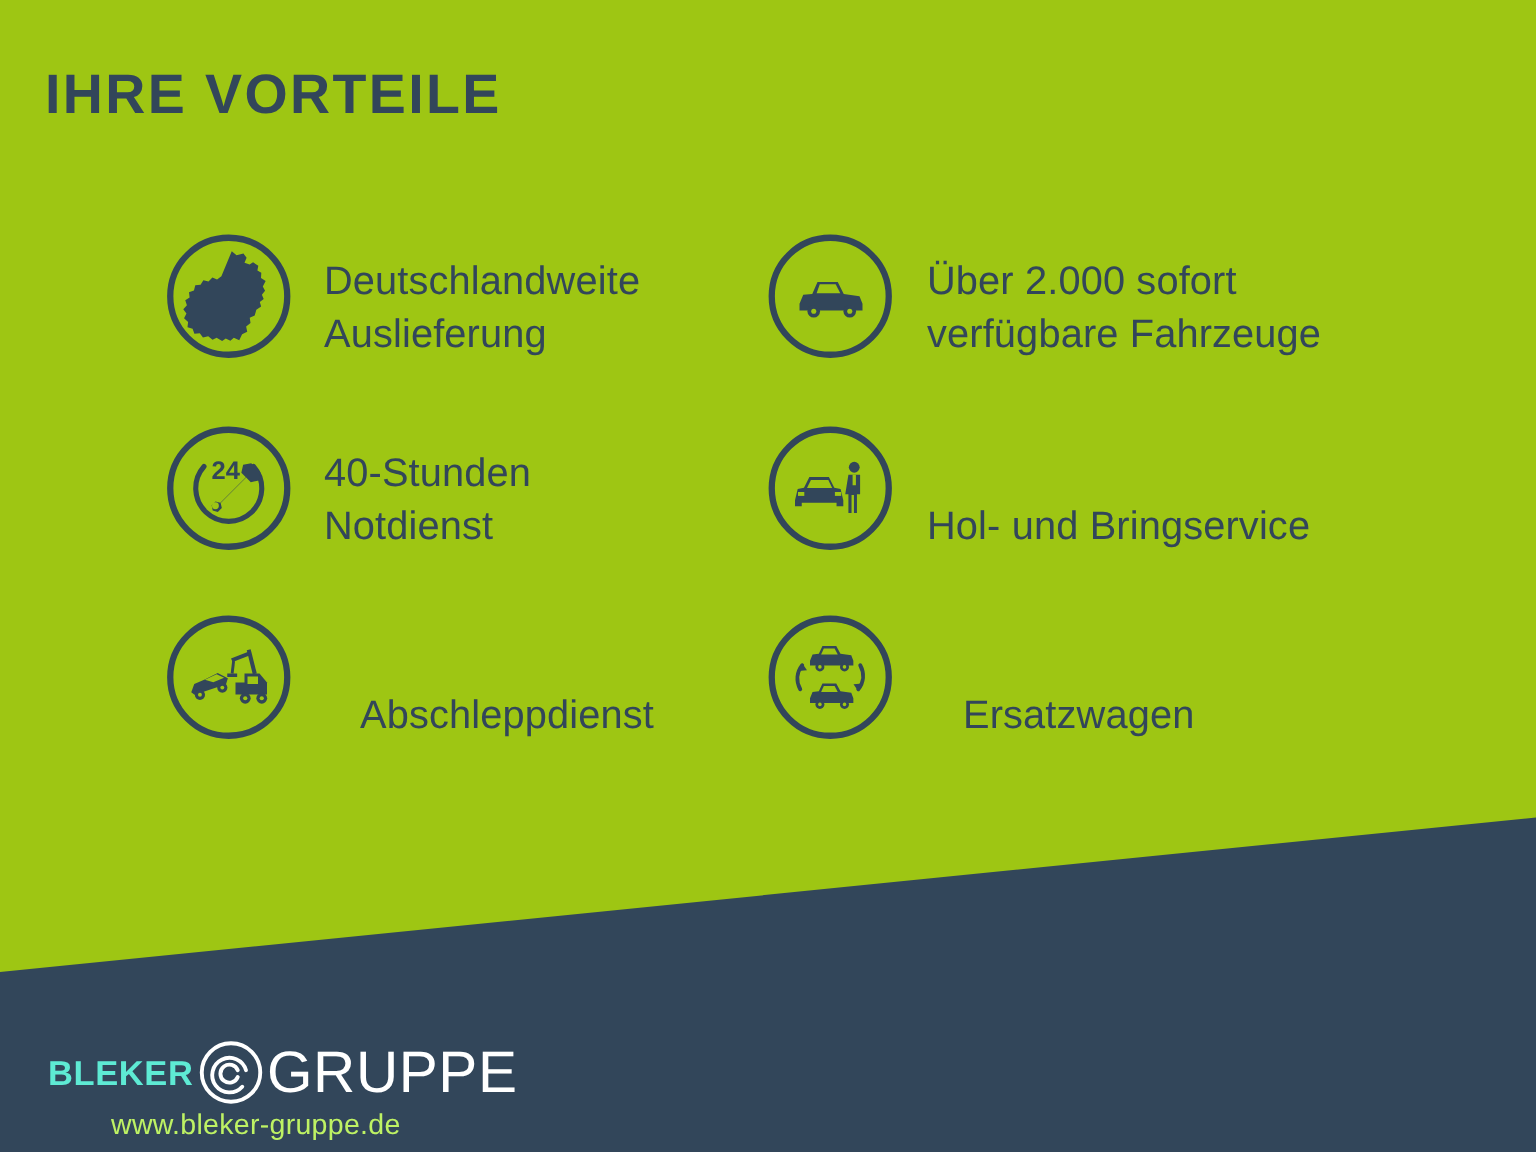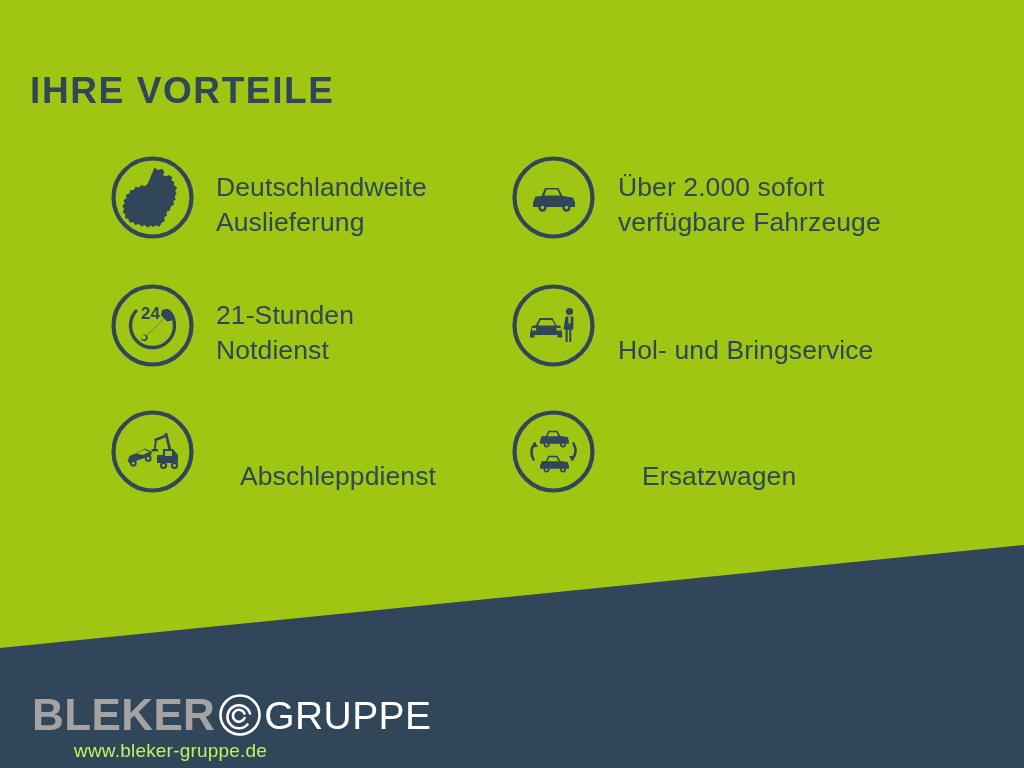--- a/index.html
+++ b/index.html
@@ -32,21 +32,21 @@
     height: 768px;
     background: #9ec613;
     
     clip-path: polygon(0 0, 1024px 0, 1024px 545px, 0 648px);
   }
 
   
   .headline {
     position: absolute;
     left: 30px;
-    top: 72px;
+    top: 44px;
     font-size: 37px;
     font-weight: bold;
     letter-spacing: 1.6px;
     color: #32465a;
     line-height: 1;
     white-space: nowrap;
   }
 
   
   .benefits {
@@ -100,24 +100,24 @@
     top: 694px;
     width: 300px;
     height: 70px;
   }
   .logo-row {
     display: flex;
     align-items: center;
     height: 42px;
   }
   .logo-bleker {
-    font-size: 44px;
+    font-size: 23px;
     font-weight: bold;
     letter-spacing: 0.4px;
-    color: #a3a3a3;
+    color: #5eead4;
     line-height: 1;
   }
   .logo-mark {
     width: 46px;
     height: 46px;
     margin: 0 1px 0 2px;
     flex: 0 0 auto;
   }
   .logo-mark svg { display: block; }
   .logo-gruppe {
@@ -165,21 +165,21 @@
           <svg viewBox="0 0 85 85" xmlns="http://www.w3.org/2000/svg">
             <circle cx="42.5" cy="42.5" r="39" fill="none" stroke="#32465a" stroke-width="4.2"></circle>
             <path d="M26 28 A22 22 0 1 0 59 28" fill="none" stroke="#32465a" stroke-width="3.4" stroke-linecap="round"></path>
             <text x="31" y="36" font-family="'Liberation Sans', sans-serif" font-size="17" font-weight="bold" fill="#32465a">24</text>
             <g fill="#32465a">
               <path d="M57.5 25.8 l-5.4 1.1 -1.2 5.3 3.0 3.0 -17.0 17.0 -3.2 -0.9 -2.6 2.6 0.7 3.5 3.4 0.9 2.7 -2.7 -0.8 -3.2 17.0 -17.0 3.1 3.1 5.3 -1.2 1.1 -5.4z"></path>
               <circle cx="33.6" cy="54.2" r="2.3" fill="#9ec613"></circle>
             </g>
           </svg>
         </span>
-        <span class="label">21-Stunden
+        <span class="label">40-Stunden
 Notdienst</span>
       </div>
 
       <div class="item r2">
         <span class="icon-circle">
           <svg viewBox="0 0 85 85" xmlns="http://www.w3.org/2000/svg">
             <circle cx="42.5" cy="42.5" r="39" fill="none" stroke="#32465a" stroke-width="4.2"></circle>
             <g fill="#32465a">
 
               <path d="M53 40h10l5 6v8H53z"></path>

